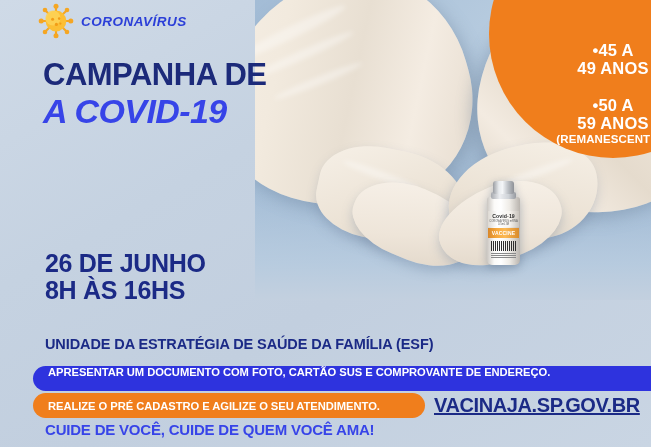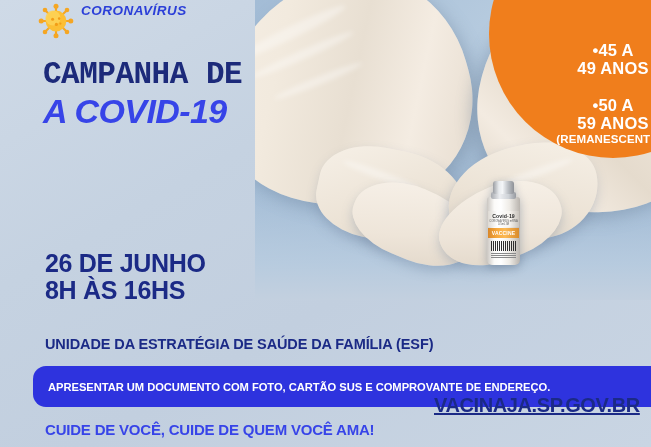--- a/index.html
+++ b/index.html
@@ -143,33 +143,33 @@
     font-weight:bold;font-size:16.5px;line-height:17.5px;letter-spacing:.2px;
     font-family:"Liberation Sans",sans-serif;
   }
   .badge-gap{height:20px;}
   .badge-l3{
     font-weight:bold;font-size:11.5px;line-height:13px;letter-spacing:.1px;margin-top:1px;
     font-family:"Liberation Sans",sans-serif;
   }
 
   
-  .logo-wrap{position:absolute;left:38px;top:3px;display:flex;gap:7px;z-index:9;}
+  .logo-wrap{position:absolute;left:38px;top:3px;display:flex;align-items:center;gap:7px;z-index:9;}
   .virus{position:relative;width:36px;height:36px;}
   .virus svg{display:block;}
   .logo-txt{
     font-size:13.5px;font-weight:bold;font-style:italic;color:#2b3fd8;
     letter-spacing:.5px;font-family:"Liberation Sans",sans-serif;
   }
 
   
   .headline{position:absolute;left:43px;top:58px;z-index:9;}
   .h-l1{
     font-size:31px;line-height:33px;font-weight:600;color:#1c2a7a;
-    letter-spacing:-.5px;font-family:Liberation Mono, monospace;
+    letter-spacing:-.5px;font-family:Liberation Sans, sans-serif;
   }
   .h-l2{
     font-size:40px;line-height:41px;font-weight:bold;color:#152375;
     letter-spacing:-1.2px;margin-top:-2px;font-family:"Liberation Sans",sans-serif;
   }
   .h-l3{
     font-size:36px;line-height:39px;font-weight:bold;color:#152375;
     letter-spacing:-.8px;font-family:"Liberation Sans",sans-serif;
   }
   .h-l4{
@@ -185,23 +185,23 @@
   }
   .unidade{
     position:absolute;left:45px;top:336px;z-index:9;
     font-size:14.5px;font-weight:bold;color:#1b2a86;letter-spacing:-.1px;
     font-family:"Liberation Sans",sans-serif;
     text-align:center;
   }
 
   
   .pill-blue{
-    position:absolute;left:33px;top:366px;width:618px;height:41px;
+    position:absolute;left:33px;top:366px;width:618px;height:25px;
     background:#2e33de;border-radius:13px 0 0 13px;z-index:9;
-    display:flex;align-items:center;
+    display:flex;
   }
   .pill-blue span{
     margin-left:15px;color:#fff;font-size:11.2px;font-weight:bold;letter-spacing:-.05px;
     font-family:"Liberation Sans",sans-serif;
   }
   .pill-orange{
     position:absolute;left:33px;top:393px;width:392px;height:25px;
     background:#f07e1c;border-radius:13px;z-index:9;
     display:flex;align-items:center;
   }
@@ -314,16 +314,19 @@
 
   <div class="dates">
     <div class="d-line">26 DE JUNHO</div>
     <div class="d-line">8H ÀS 16HS</div>
   </div>
   <div class="unidade">UNIDADE DA ESTRATÉGIA DE SAÚDE DA FAMÍLIA (ESF)</div>
 
   <div class="pill-blue">
     <span>APRESENTAR UM DOCUMENTO COM FOTO, CARTÃO SUS E COMPROVANTE DE ENDEREÇO.</span>
   </div>
+  <div class="pill-orange">
+    <span>REALIZE O PRÉ CADASTRO E AGILIZE O SEU ATENDIMENTO.</span>
+  </div>
   <div class="site">VACINAJA.SP.GOV.BR</div>
   <div class="tagline">CUIDE DE VOCÊ, CUIDE DE QUEM VOCÊ AMA!</div>
 
 </div>
 
 </body></html>

